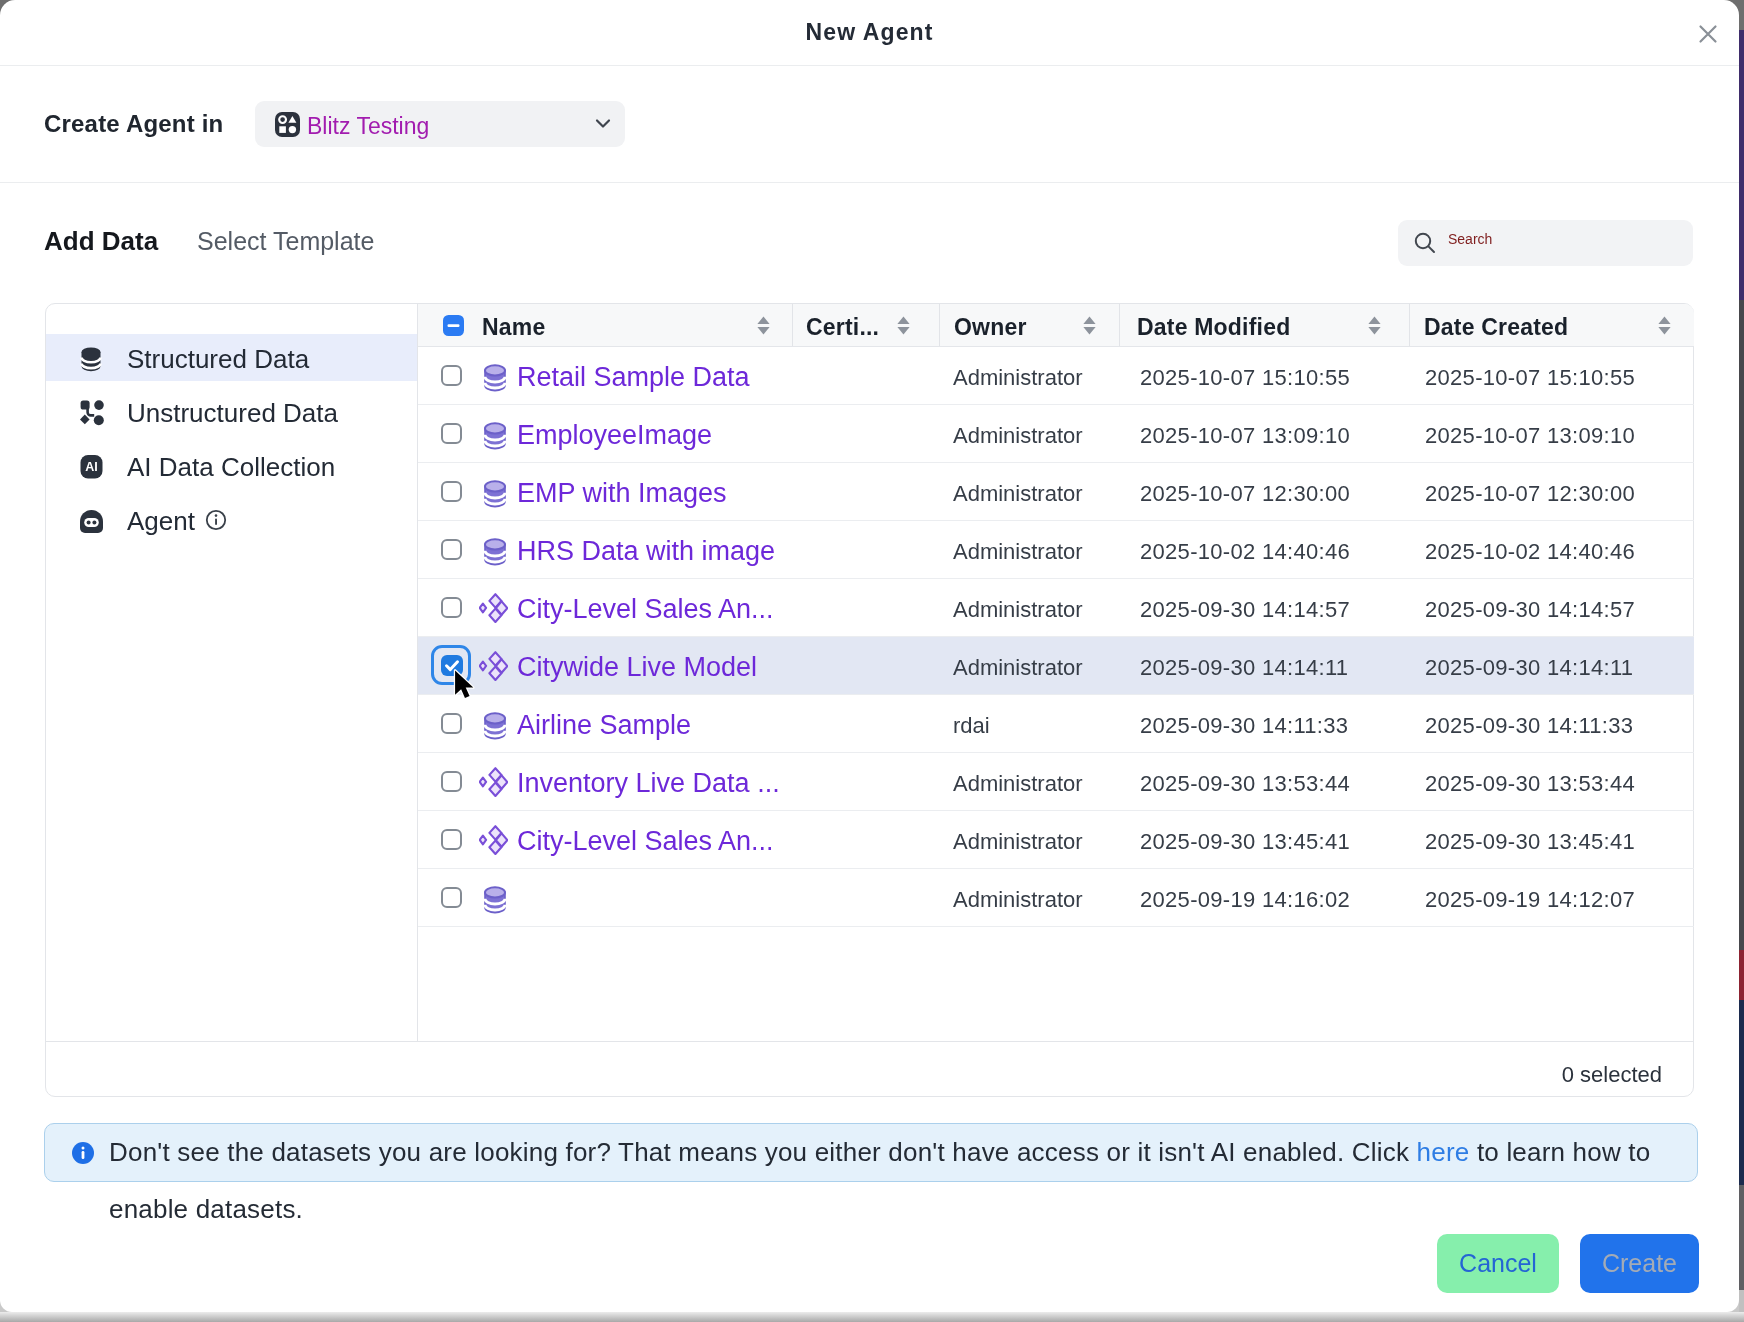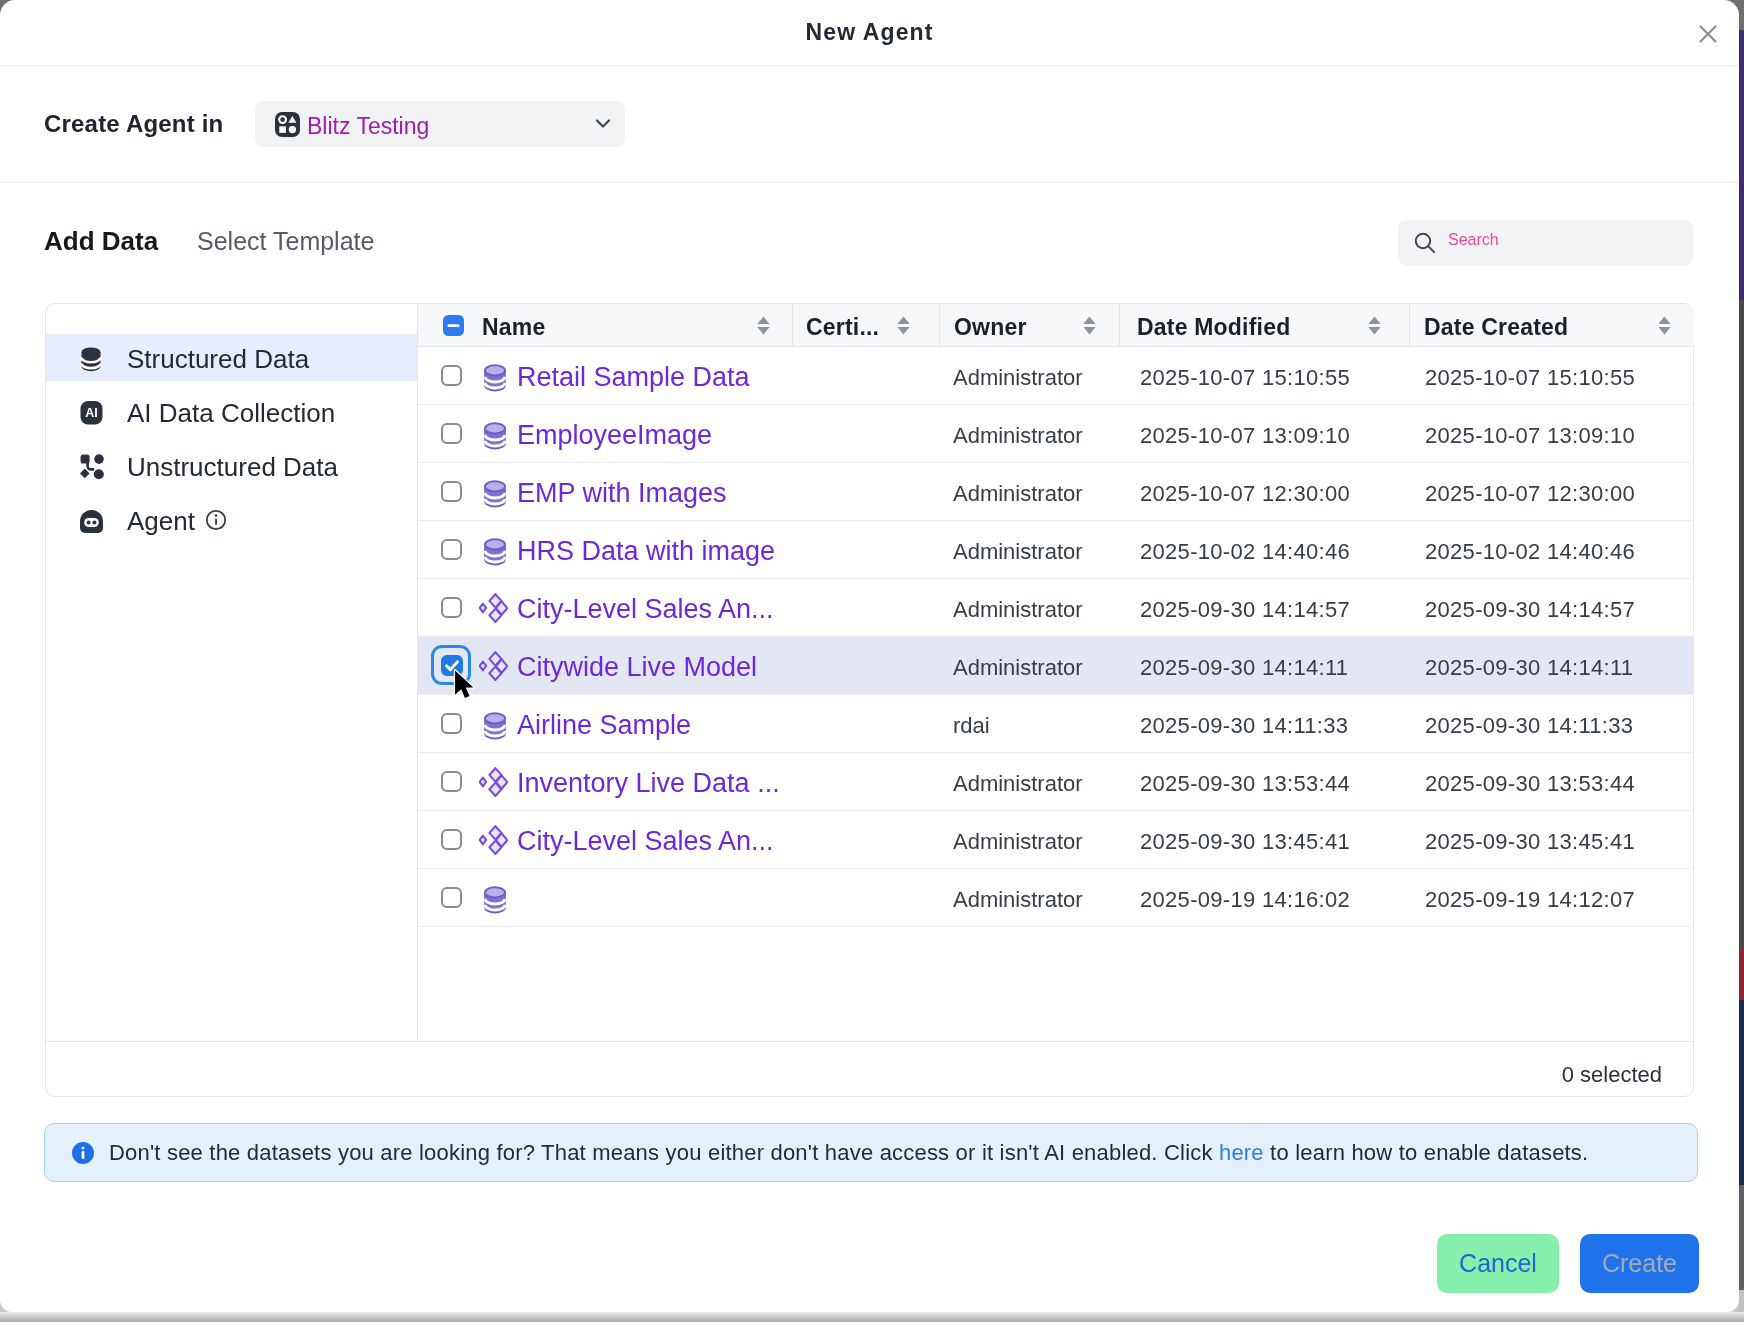--- a/index.html
+++ b/index.html
@@ -20,21 +20,21 @@
 #lab1{left:44px;top:110px;font-size:24px;font-weight:700;color:#20262f;letter-spacing:.2px;}
 #dd{left:255px;top:101px;width:370px;height:46px;background:#f1f2f4;border-radius:9px;}
 #ddic{left:275px;top:112px;width:25px;height:25px;}
 #ddtext{left:307px;top:113px;font-size:23px;color:#a21caf;}
 #ddchev{left:593px;top:115px;width:20px;height:18px;}
 #div2{left:0;top:182px;width:1739px;height:1px;background:#ebedef;}
 #tab1{left:44px;top:226px;font-size:26px;font-weight:700;color:#15181d;}
 #tab2{left:197px;top:227px;font-size:25px;font-weight:400;color:#545b65;}
 #search{left:1398px;top:220px;width:295px;height:46px;background:#f2f3f5;border-radius:9px;}
 #searchic{left:1412px;top:230px;width:26px;height:26px;}
-#searchtext{left:1448px;top:231px;font-size:16px;color:#ec4899;}
+#searchtext{left:1448px;top:231px;font-size:14px;color:#7f1d1d;}
 #box{left:45px;top:303px;width:1649px;height:794px;border:1px solid #e3e5e9;border-radius:10px;}
 #sidebar{left:0;top:0;width:372px;height:737px;border-right:1px solid #e3e5e9;padding-top:30px;}
 .sitem{position:relative;height:47px;margin-bottom:7px;display:flex;align-items:center;padding-left:34px;padding-top:3px;
   font-size:26px;color:#232a35;}
 .sitem.sel{background:#e8edfb;}
 .sitem .sic{width:24px;margin-right:23px;flex:0 0 24px;display:flex;align-items:center;}
 #thead{left:372px;top:0;width:1276px;height:43px;background:#f7f8f9;border-bottom:1px solid #e4e6ea;border-radius:0 9px 0 0;}
 .hsep{position:absolute;top:0;width:1px;height:42px;background:#e2e4e8;}
 .hlab{position:absolute;top:0;height:42px;line-height:46px;font-size:23px;font-weight:700;color:#1a212b;letter-spacing:.2px;}
 .sort{position:absolute;top:12px;width:13px;height:19px;}
@@ -44,21 +44,21 @@
 .cb{position:absolute;left:23px;top:18px;width:21px;height:21px;border:2px solid #848b94;border-radius:6px;background:#fff;}
 .ric{position:absolute;left:64px;top:16px;}
 .rname{position:absolute;left:99px;top:0;height:58px;line-height:61px;font-size:27px;color:#6d28d9;}
 .rowner{position:absolute;left:535px;top:0;height:58px;line-height:61px;font-size:22px;color:#363d47;}
 .rdm{position:absolute;left:722px;top:0;height:58px;line-height:61px;font-size:22px;color:#363d47;letter-spacing:.3px;}
 .rdc{position:absolute;left:1007px;top:0;height:58px;line-height:61px;font-size:22px;color:#363d47;letter-spacing:.3px;}
 #foot{left:0;top:737px;width:1647px;height:56px;border-top:1px solid #e3e5e9;}
 #nsel{position:absolute;right:31px;top:0;height:54px;line-height:66px;font-size:22px;color:#2b323c;}
 #banner{left:44px;top:1123px;width:1654px;height:59px;background:#e4f1fb;border:1px solid #abd0ec;border-radius:10px;}
 #bic{position:absolute;left:27px;top:18px;width:22px;height:22px;}
-#btext{position:absolute;left:64px;top:0;height:57px;line-height:57px;font-size:22px;color:#242b35;letter-spacing:.2px;}
+#btext{position:absolute;left:64px;top:0;height:57px;line-height:57px;font-size:26px;color:#242b35;letter-spacing:.2px;}
 #btext a{color:#2e7de4;}
 #cancel{left:1437px;top:1234px;width:122px;height:59px;background:#86efac;border-radius:10px;
   text-align:center;line-height:59px;font-size:25px;color:#2465d4;}
 #create{left:1580px;top:1234px;width:119px;height:59px;background:#2173eb;border-radius:10px;
   text-align:center;line-height:59px;font-size:25px;color:#a3abb6;}
 #cursor{left:407px;top:364px;width:25px;height:36px;z-index:6;}
 </style>
 </head>
 <body>
 <div id="stage">
@@ -95,34 +95,34 @@
     <div class="abs" id="sidebar">
       <div class="sitem sel"><span class="sic">
               <svg width="22" height="25" viewBox="0 0 22 25">
                 <ellipse cx="11" cy="5" rx="9.5" ry="4.6" fill="#2b323d"></ellipse>
                 <path d="M1.5 5 h19 v14.5 a9.5 4.7 0 0 1 -19 0 z" fill="#2b323d"></path>
                 <path d="M1.5 10.6 a9.5 4.7 0 0 0 19 0" stroke="#fff" stroke-width="2.6" fill="none"></path>
                 <path d="M1.5 16.4 a9.5 4.7 0 0 0 19 0" stroke="#fff" stroke-width="2.6" fill="none"></path>
               </svg>
             </span>Structured Data</div>
       <div class="sitem"><span class="sic">
-              <svg width="23" height="24" viewBox="0 0 23 24">
-                <rect x="0.5" width="22" height="23.5" rx="7.5" fill="#2b323d"></rect>
-                <text x="11.5" y="16.2" font-size="12.5" font-weight="700" fill="#fff" text-anchor="middle" font-family="Liberation Sans">AI</text>
-              </svg>
-            </span>AI Data Collection</div>
-      <div class="sitem"><span class="sic">
               <svg width="24" height="26" viewBox="0 0 24 26">
                 <path d="M7.6 8.8 v3.4 a3.2 3.2 0 0 0 3.2 3.2 h3.4" fill="none" stroke="#2b323d" stroke-width="2.6"></path>
                 <rect x="0.6" y="0.6" width="9" height="9" rx="2.6" fill="#2b323d"></rect>
                 <circle cx="19" cy="5.1" r="4.8" fill="#2b323d"></circle>
                 <path d="M4.8 14.6 L9.6 19.4 L4.8 24.2 L0 19.4 Z" fill="#2b323d"></path>
                 <circle cx="18.8" cy="20.2" r="5" fill="#2b323d"></circle>
               </svg>
             </span>Unstructured Data</div>
+      <div class="sitem"><span class="sic">
+              <svg width="23" height="24" viewBox="0 0 23 24">
+                <rect x="0.5" width="22" height="23.5" rx="7.5" fill="#2b323d"></rect>
+                <text x="11.5" y="16.2" font-size="12.5" font-weight="700" fill="#fff" text-anchor="middle" font-family="Liberation Sans">AI</text>
+              </svg>
+            </span>AI Data Collection</div>
       <div class="sitem"><span class="sic">
               <svg width="23" height="23" viewBox="0 0 23 23">
                 <path d="M0 11.5 A11.5 11.5 0 0 1 23 11.5 V18 a5 5 0 0 1 -5 5 H5 a5 5 0 0 1 -5 -5 Z" fill="#2b323d"></path>
                 <rect x="4.2" y="8" width="14.6" height="9" rx="4.5" fill="#fff"></rect>
                 <circle cx="8.6" cy="12.5" r="2" fill="#2b323d"></circle>
                 <circle cx="14.4" cy="12.5" r="2" fill="#2b323d"></circle>
               </svg>
             </span>Agent<svg width="22" height="22" viewBox="0 0 22 22" style="margin-left:10px;margin-top:-2px">
               <circle cx="11" cy="11" r="9.2" fill="none" stroke="#394049" stroke-width="1.8"></circle>
               <circle cx="11" cy="6.6" r="1.3" fill="#394049"></circle>

